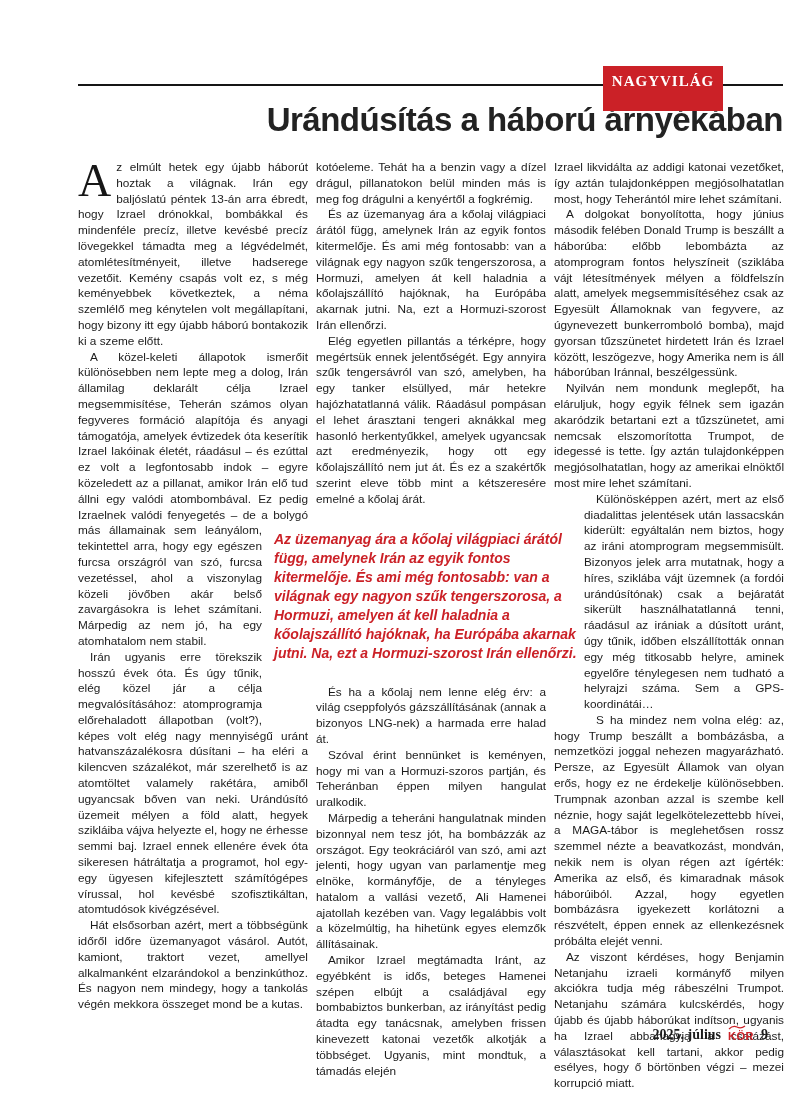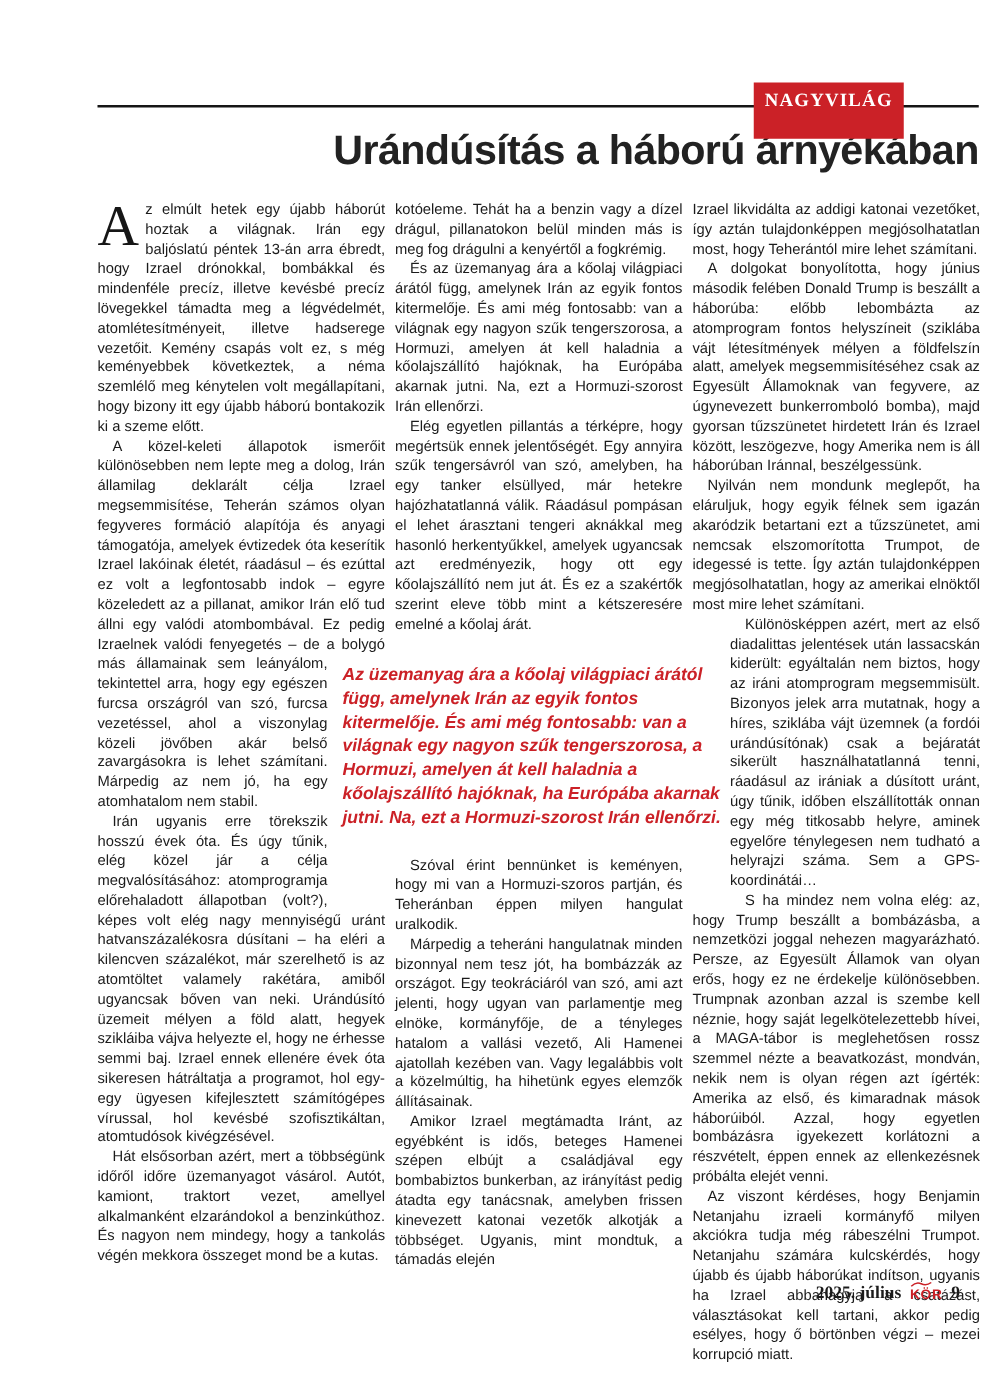--- a/index.html
+++ b/index.html
@@ -98,20 +98,21 @@
       <p>Irán ugyanis erre törekszik hosszú évek óta. És úgy tűnik, elég közel jár a célja megvalósításához: atomprogramja előrehaladott állapotban (volt?), képes volt elég nagy mennyiségű uránt hatvanszázalékosra dúsítani – ha eléri a kilencven százalékot, már szerelhető is az atomtöltet valamely rakétára, amiből ugyancsak bőven van neki. Urándúsító üzemeit mélyen a föld alatt, hegyek szikláiba vájva helyezte el, hogy ne érhesse semmi baj. Izrael ennek ellenére évek óta sikeresen hátráltatja a programot, hol egy-egy ügyesen kifejlesztett számítógépes vírussal, hol kevésbé szofisztikáltan, atomtudósok kivégzésével.</p>
       <p>Hát elsősorban azért, mert a többségünk időről időre üzemanyagot vásárol. Autót, kamiont, traktort vezet, amellyel alkalmanként elzarándokol a benzinkúthoz. És nagyon nem mindegy, hogy a tankolás végén mekkora összeget mond be a kutas.</p>
 
     </section>
 
     <section class="col">
       <p class="noindent">kotóeleme. Tehát ha a benzin vagy a dízel drágul, pillanatokon belül minden más is meg fog drágulni a kenyértől a fogkrémig.</p>
       <p>És az üzemanyag ára a kőolaj világpiaci árától függ, amelynek Irán az egyik fontos kitermelője. És ami még fontosabb: van a világnak egy nagyon szűk tengerszorosa, a Hormuzi, amelyen át kell haladnia a kőolajszállító hajóknak, ha Európába akarnak jutni. Na, ezt a Hormuzi-szorost Irán ellenőrzi.</p>
       <p>Elég egyetlen pillantás a térképre, hogy megértsük ennek jelentőségét. Egy annyira szűk tengersávról van szó, amelyben, ha egy tanker elsüllyed, már hetekre hajózhatatlanná válik. Ráadásul pompásan el lehet árasztani tengeri aknákkal meg hasonló herkentyűkkel, amelyek ugyancsak azt eredményezik, hogy ott egy kőolajszállító nem jut át. És ez a szakértők szerint eleve több mint a kétszeresére emelné a kőolaj árát.</p>
       <div class="pullquote">Az üzemanyag ára a kőolaj világpiaci árától függ, amelynek Irán az egyik fontos kitermelője. És ami még fontosabb: van a világnak egy nagyon szűk tengerszorosa, a Hormuzi, amelyen át kell haladnia a kőolajszállító hajóknak, ha Európába akarnak jutni. Na, ezt a Hormuzi-szorost Irán ellenőrzi.</div>
+      <p>És ha a kőolaj nem lenne elég érv: a világ cseppfolyós gázszállításának (annak a bizonyos LNG-nek) a harmada erre halad át.</p>
       <p>Szóval érint bennünket is keményen, hogy mi van a Hormuzi-szoros partján, és Teheránban éppen milyen hangulat uralkodik.</p>
       <p>Márpedig a teheráni hangulatnak minden bizonnyal nem tesz jót, ha bombázzák az országot. Egy teokráciáról van szó, ami azt jelenti, hogy ugyan van parlamentje meg elnöke, kormányfője, de a tényleges hatalom a vallási vezető, Ali Hamenei ajatollah kezében van. Vagy legalábbis volt a közelmúltig, ha hihetünk egyes elemzők állításainak.</p>
       <p>Amikor Izrael megtámadta Iránt, az egyébként is idős, beteges Hamenei szépen elbújt a családjával egy bombabiztos bunkerban, az irányítást pedig átadta egy tanácsnak, amelyben frissen kinevezett katonai vezetők alkotják a többséget. Ugyanis, mint mondtuk, a támadás elején</p>
     </section>
 
     <section class="col">
       <p class="noindent">Izrael likvidálta az addigi katonai vezetőket, így aztán tulajdonképpen megjósolhatatlan most, hogy Teherántól mire lehet számítani.</p>
       <p>A dolgokat bonyolította, hogy június második felében Donald Trump is beszállt a háborúba: előbb lebombázta az atomprogram fontos helyszíneit (sziklába vájt létesítmények mélyen a földfelszín alatt, amelyek megsemmisítéséhez csak az Egyesült Államoknak van fegyvere, az úgynevezett bunkerromboló bomba), majd gyorsan tűzszünetet hirdetett Irán és Izrael között, leszögezve, hogy Amerika nem is áll háborúban Iránnal, beszélgessünk.</p>
       <p>Nyilván nem mondunk meglepőt, ha eláruljuk, hogy egyik félnek sem igazán akaródzik betartani ezt a tűzszünetet, ami nemcsak elszomorította Trumpot, de idegessé is tette. Így aztán tulajdonképpen megjósolhatatlan, hogy az amerikai elnöktől most mire lehet számítani.</p>
       <div class="spacer-left"></div>

